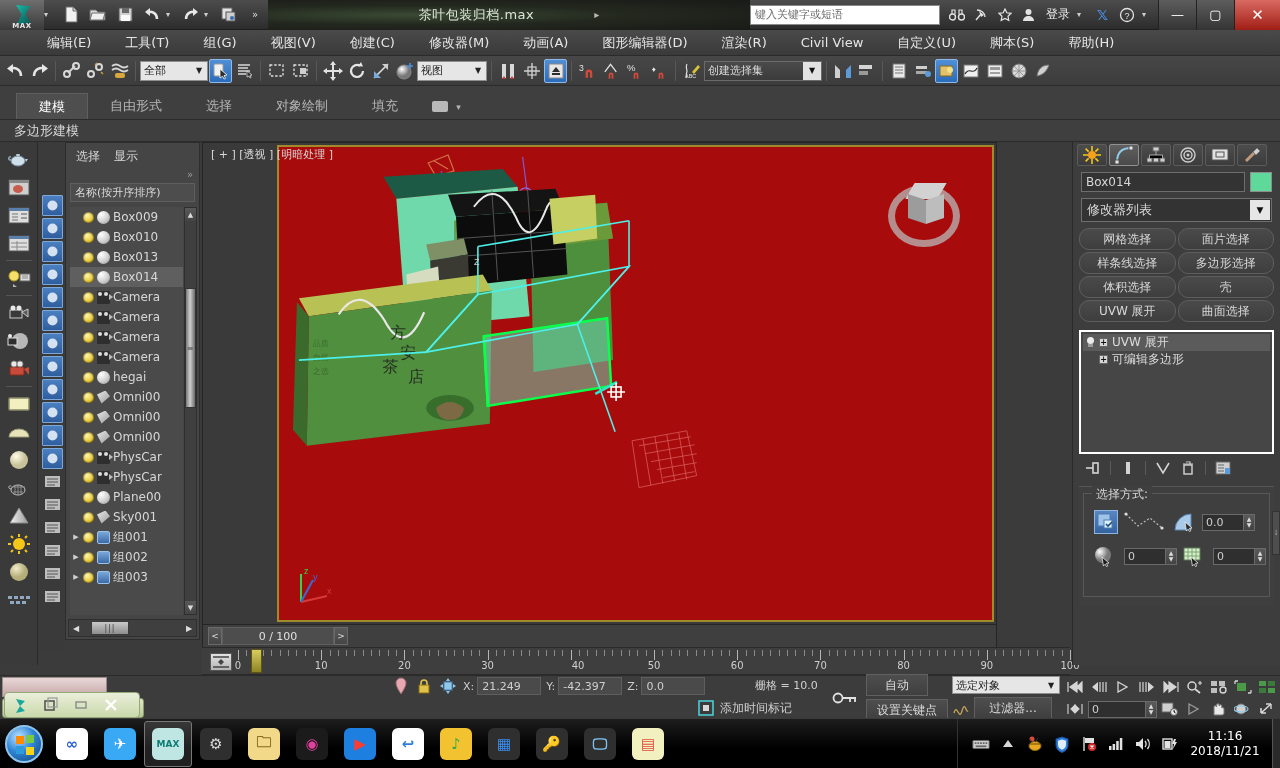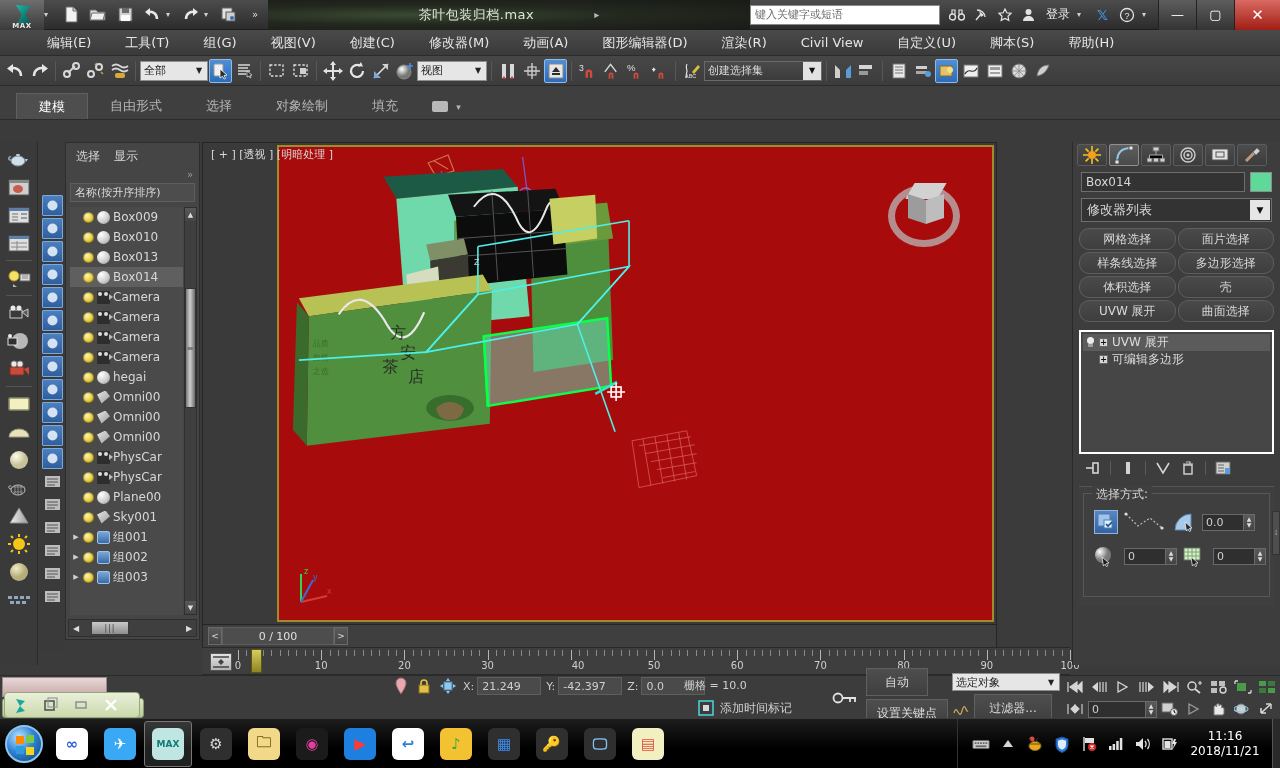--- a/index.html
+++ b/index.html
@@ -262,24 +262,24 @@
     display:flex;align-items:center;gap:12px;padding-left:5px;}
   .prompt1{position:absolute;left:148px;top:1px;width:240px;height:20px;background:#4a4a4a;border:1px solid #5c5c5c;
     display:flex;align-items:center;padding-left:6px;font-size:12px;color:#cfcfcf;}
   .prompt2{position:absolute;left:148px;top:23px;width:550px;height:18px;
     display:flex;align-items:center;padding-left:6px;font-size:12px;color:#cfcfcf;}
   .coordbar{position:absolute;left:392px;top:1px;display:flex;align-items:center;gap:5px;}
   .cfield{display:flex;align-items:center;gap:3px;}
   .cfield .lb{font-size:11px;color:#cfcfcf;}
   .cfield .fv{width:64px;height:18px;background:#4a4a4a;border:1px solid #5e5e5e;font-size:11px;color:#cfcfcf;
     display:flex;align-items:center;padding-left:4px;}
-  .gridlbl{position:absolute;left:684px;top:2px;font-size:11px;color:#cfcfcf;}
+  .gridlbl{position:absolute;left:755px;top:2px;font-size:11px;color:#cfcfcf;}
   .addtime{position:absolute;left:697px;top:23px;height:18px;display:flex;align-items:center;gap:5px;font-size:12px;color:#cfcfcf;}
   .animbox{position:absolute;left:826px;top:1px;width:236px;height:41px;display:flex;align-items:center;}
-  .abtn{height:28px;background:linear-gradient(#4e4e4e,#3f3f3f);border:1px solid #606060;
+  .abtn{height:22px;background:linear-gradient(#4e4e4e,#3f3f3f);border:1px solid #606060;
     display:flex;align-items:center;justify-content:center;font-size:12px;color:#dcdcdc;padding:0 6px;}
   .playrow{position:absolute;left:1064px;top:1px;width:214px;height:41px;}
   .pbtn{width:22px;height:18px;display:flex;align-items:center;justify-content:center;color:#d6d6d6;font-size:9px;}
 
   
   .taskbar{position:absolute;left:0;top:718px;width:1280px;height:50px;
     background:linear-gradient(#1d1d1d,#000 60%);border-top:1px solid #3a3a3a;display:flex;align-items:center;}
   .startorb{width:48px;height:46px;display:flex;align-items:center;justify-content:center;}
   .orb{width:38px;height:38px;border-radius:50%;
     background:radial-gradient(circle at 35% 30%,#bfe4ff,#2f86d8 45%,#0b3f70 100%);
@@ -653,20 +653,23 @@
   <div class="ribbon" id="ribbontabs">
       <div class="rtab active">建模</div>
       <div class="rtab">自由形式</div>
       <div class="rtab">选择</div>
       <div class="rtab">对象绘制</div>
       <div class="rtab">填充</div>
     <div class="rtab" style="padding:0 12px">
       <span style="display:inline-block;width:16px;height:11px;background:#b9b9b9;border-radius:2px;position:relative;vertical-align:middle"></span>
       <span style="font-size:9px;margin-left:4px">▾</span>
     </div>
+  </div>
+  <div class="ribbon2">
+    <div class="lbl">多边形建模</div>
   </div>
 
   <div class="leftcol">
     <div class="lic">
       <svg width="24" height="18" viewBox="0 0 24 18">
           <ellipse cx="11" cy="11" rx="7" ry="5" fill="#cfe0ea" stroke="#7a8f9c"></ellipse>
           <path d="M4 10C1 10 1 6 4 7" stroke="#8fa4b2" stroke-width="1.5" fill="none"></path>
           <path d="M18 9h3l-2 3" fill="#b8ccd8"></path>
           <rect x="9" y="4" width="4" height="2" rx="1" fill="#b8ccd8"></rect>
         </svg>

